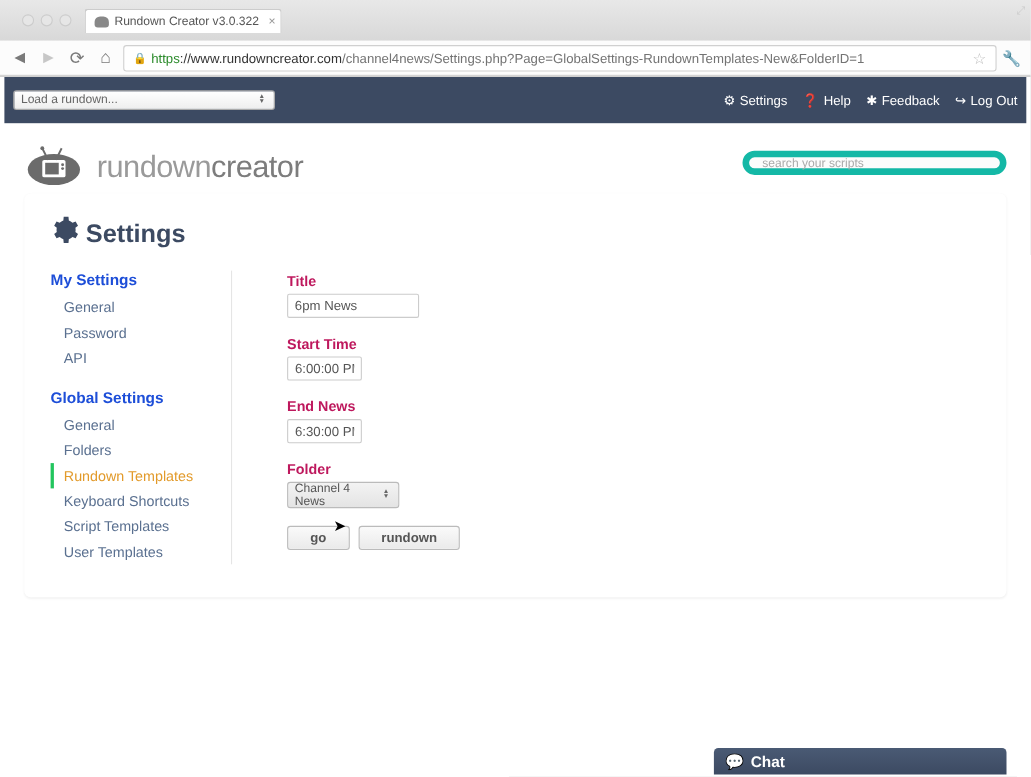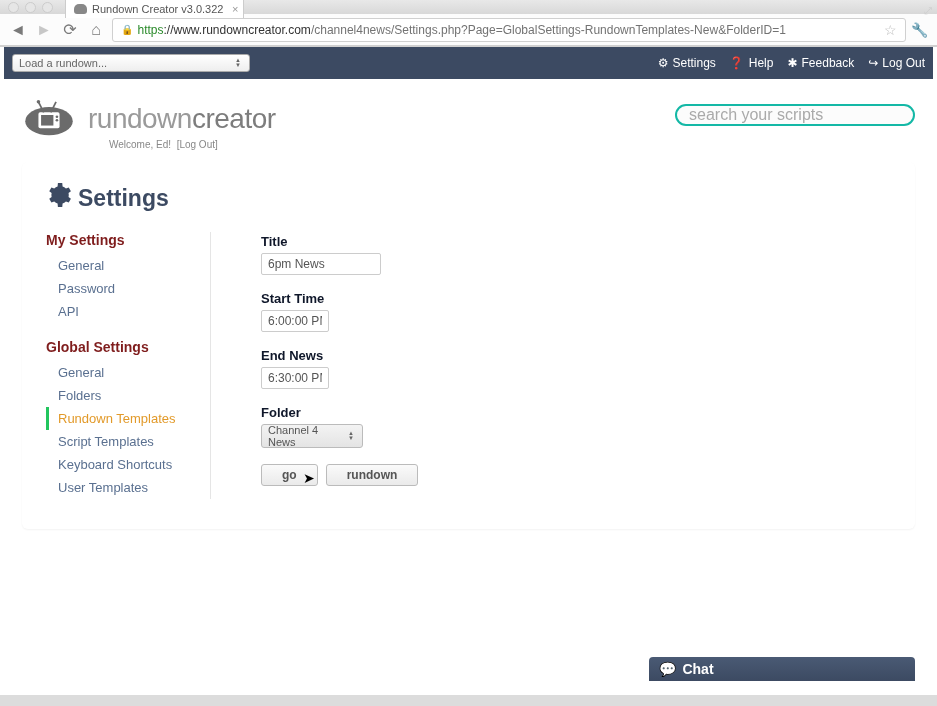--- a/index.html
+++ b/index.html
@@ -1,68 +1,68 @@
 <!DOCTYPE html>
 <html><head>
 <meta charset="utf-8">
 <style>
 * { box-sizing: border-box; margin: 0; padding: 0; }
 body { font-family: "Helvetica Neue", Arial, sans-serif; background: #dcdcdc; width: 937px; height: 706px; overflow: hidden; position: relative; }
 
 .browser-chrome { background: #f0f0f0; border-bottom: 1px solid #d0d0d0; }
-.tab-bar { height: 14px; background: linear-gradient(#e8e8e8,#d8d8d8); display: flex; align-items: center; padding-left: 8px; }
+.tab-bar { height: 37px; background: linear-gradient(#e8e8e8,#d8d8d8); display: flex; align-items: center; padding-left: 20px; }
 .traffic-lights { display: flex; gap: 6px; margin-right: 12px; }
 .traffic-light { width: 11px; height: 11px; border-radius: 50%; background: #e6e6e6; border: 1px solid #ccc; }
 .tab { height: 22px; background: #fff; border-radius: 3px 3px 0 0; border: 1px solid #ccc; border-bottom: none; padding: 2px 20px 0 8px; font-size: 11px; color: #555; display: flex; align-items: center; gap: 5px; position: relative; }
 .tab-close { position: absolute; right: 5px; font-size: 11px; color: #999; }
 .cloud-favicon { width: 13px; height: 10px; background: #888; border-radius: 5px 5px 3px 3px; display: inline-block; }
 
 .url-bar { height: 32px; background: #fcfcfc; display: flex; align-items: center; padding: 0 8px; gap: 6px; border-bottom: 1px solid #d0d0d0; }
 .nav-arrow { width: 20px; height: 20px; display: flex; align-items: center; justify-content: center; color: #7a7a7a; font-size: 16px; }
 .url-field { flex: 1; height: 24px; border: 1px solid #d0d0d0; border-radius: 3px; padding: 0 8px; font-size: 12px; color: #555; display: flex; align-items: center; gap: 4px; background: #fff; }
 .url-lock { color: #5a5; font-size: 10px; }
 .url-text .secure { color: #2a8a2a; }
 .url-text .domain { color: #333; }
 .url-text .path { color: #737373; }
 .star { color: #bbb; margin-left: auto; font-size: 14px; }
 .wrench { color: #8a8a8a; font-size: 14px; }
 
 .app-frame { background: #fff; margin: 0; width: 100%; height: calc(100% - 58px); position: relative; overflow: hidden; }
 .app-inner { padding: 0 4px; }
 
-.topnav { height: 32px; background: #3c4a62; display: flex; align-items: center; padding: 0 8px; gap: 10px; }
+.topnav { height: 42px; background: #3c4a62; display: flex; align-items: center; padding: 0 8px; gap: 10px; }
 .rundown-select { width: 238px; height: 18px; background: linear-gradient(#fff,#eee); border: 1px solid #aaa; border-radius: 3px; font-size: 11px; color: #666; padding: 0 16px 0 6px; display: flex; align-items: center; position: relative; }
 .select-arrows { position: absolute; right: 3px; width: 11px; height: 14px; display:flex; flex-direction:column; justify-content:center; gap:0; }
 .select-arrows span { font-size: 6px; line-height: 5px; color: #666; }
 .nav-right { margin-left: auto; display: flex; gap: 14px; }
 .nav-link { color: #fff; font-size: 12px; display: flex; align-items: center; gap: 4px; }
 .nav-icon { font-size: 12px; }
 
 .brand-row { display: flex; align-items: center; padding: 14px 18px 6px; gap: 12px; }
 .logo-mark { width: 54px; height: 44px; position: relative; }
 .logo-mark svg { width: 100%; height: 100%; }
 .logo-text { font-size: 28px; color: #9a9a9a; font-weight: 300; letter-spacing: -0.5px; margin-top: 8px; }
 .logo-text .bold { font-weight: 500; color: #7d7d7d; }
 .welcome { font-size: 10px; color: #888; margin-left: 105px; margin-top: -4px; margin-bottom: 12px; }
 .welcome a { color: #888; text-decoration: none; }
-.search-scripts { margin-left: auto; height: 22px; width: 240px; border: 2px solid #14b8a6; border-radius: 11px; padding: 0 12px; font-size: 16px; color: #aaa; background: #fcfcfc; display: flex; align-items: flex-start; }
+.search-scripts { margin-left: auto; height: 22px; width: 240px; border: 6px solid #14b8a6; border-radius: 11px; padding: 0 12px; font-size: 11px; color: #aaa; background: #fcfcfc; display: flex; align-items: flex-start; }
 
 .panel { background: #fff; border-radius: 6px; margin: 0 18px; padding: 20px 24px 30px; box-shadow: 0 1px 2px rgba(0,0,0,0.05); }
 .panel-title { font-size: 23px; color: #3c4a62; font-weight: bold; display: flex; align-items: center; gap: 6px; margin-bottom: 18px; }
 .gear-icon svg { width: 26px; height: 26px; }
 
 .settings-body { display: flex; gap: 50px; }
 .sidebar { width: 165px; border-right: 1px solid #e5e5e5; padding-right: 10px; }
-.side-head { font-size: 14px; font-weight: bold; color: #7f1d1d; margin-bottom: 6px; margin-top: 0; }
+.side-head { font-size: 14px; font-weight: bold; color: #1d4ed8; margin-bottom: 6px; margin-top: 0; }
 .side-head.second { margin-top: 16px; }
 .side-item { font-size: 13px; color: #5a7090; padding: 4px 0 4px 12px; cursor: pointer; }
 .side-item.active { color: #e29a2a; border-left: 3px solid #22c55e; padding-left: 9px; font-weight: 400; }
 
 .form-area { padding-top: 2px; }
-.form-label { font-size: 13px; font-weight: bold; color: #0f172a; margin-bottom: 4px; }
+.form-label { font-size: 13px; font-weight: bold; color: #be185d; margin-bottom: 4px; }
 .form-group { margin-bottom: 16px; }
 .text-input { height: 22px; border: 1px solid #ccc; border-radius: 2px; padding: 0 6px; font-size: 12px; color: #555; background: #fff; }
 .text-input.w120 { width: 120px; }
 .text-input.w68 { width: 68px; }
 .folder-select { height: 24px; width: 102px; background: linear-gradient(#f3f3f3,#e4e4e4); border: 1px solid #bbb; border-radius: 3px; font-size: 11px; color: #555; padding: 0 16px 0 6px; display: flex; align-items: center; position: relative; }
 .btn { height: 22px; border: 1px solid #bbb; background: linear-gradient(#fafafa,#eaeaea); border-radius: 3px; padding: 0 20px; font-size: 12px; color: #555; cursor: pointer; font-weight: bold; }
 .btn-row { display: flex; gap: 8px; }
 
 .chat-bar { position: absolute; right: 22px; bottom: 14px; width: 266px; height: 24px; background: linear-gradient(#4a5a74,#3c4a62); border-radius: 4px 4px 0 0; color: #fff; display: flex; align-items: center; padding: 0 10px; gap: 6px; font-size: 14px; font-weight: bold; }
 .cursor { position: absolute; left: 303px; top: 470px; font-size: 14px; pointer-events: none; color: #000; }
@@ -147,23 +147,20 @@
       </div>
       <div>
         <div class="logo-text">
           <span>rundown</span><span class="bold">creator</span>
         </div>
       </div>
       <div class="search-scripts">
         <span>search your scripts</span>
       </div>
     </div>
-    <div class="welcome">
-      <span>Welcome, Ed!</span>&nbsp;&nbsp;<a href="#">[Log Out]</a>
-    </div>
 
     <div class="panel">
       <div class="panel-title">
         <span class="gear-icon">
           <svg viewBox="0 0 24 24" fill="#3c4a62">
               <path d="M12 8a4 4 0 100 8 4 4 0 000-8zm9 4a8.9 8.9 0 00-.2-1.8l2.2-1.7-2-3.5-2.6 1a9 9 0 00-3.1-1.8L15 1h-4l-.3 3.2a9 9 0 00-3.1 1.8l-2.6-1-2 3.5 2.2 1.7A8.9 8.9 0 005 12c0 .6.1 1.2.2 1.8l-2.2 1.7 2 3.5 2.6-1a9 9 0 003.1 1.8L11 23h4l.3-3.2a9 9 0 003.1-1.8l2.6 1 2-3.5-2.2-1.7c.1-.6.2-1.2.2-1.8z"></path>
             </svg>
         </span>
         <span>Settings</span>
       </div>
@@ -172,22 +169,22 @@
         <div class="sidebar">
           <div class="side-head">My Settings</div>
           <div class="side-item">General</div>
           <div class="side-item">Password</div>
           <div class="side-item">API</div>
 
           <div class="side-head second">Global Settings</div>
           <div class="side-item">General</div>
           <div class="side-item">Folders</div>
           <div class="side-item active">Rundown Templates</div>
+          <div class="side-item">Keyboard Shortcuts</div>
           <div class="side-item">Script Templates</div>
-          <div class="side-item">Keyboard Shortcuts</div>
           <div class="side-item">User Templates</div>
         </div>
 
         <div class="form-area">
           <div class="form-group">
             <div class="form-label">Title</div>
             <input class="text-input w120" value="6pm News" style="">
           </div>
           <div class="form-group">
             <div class="form-label">Start Time</div>

